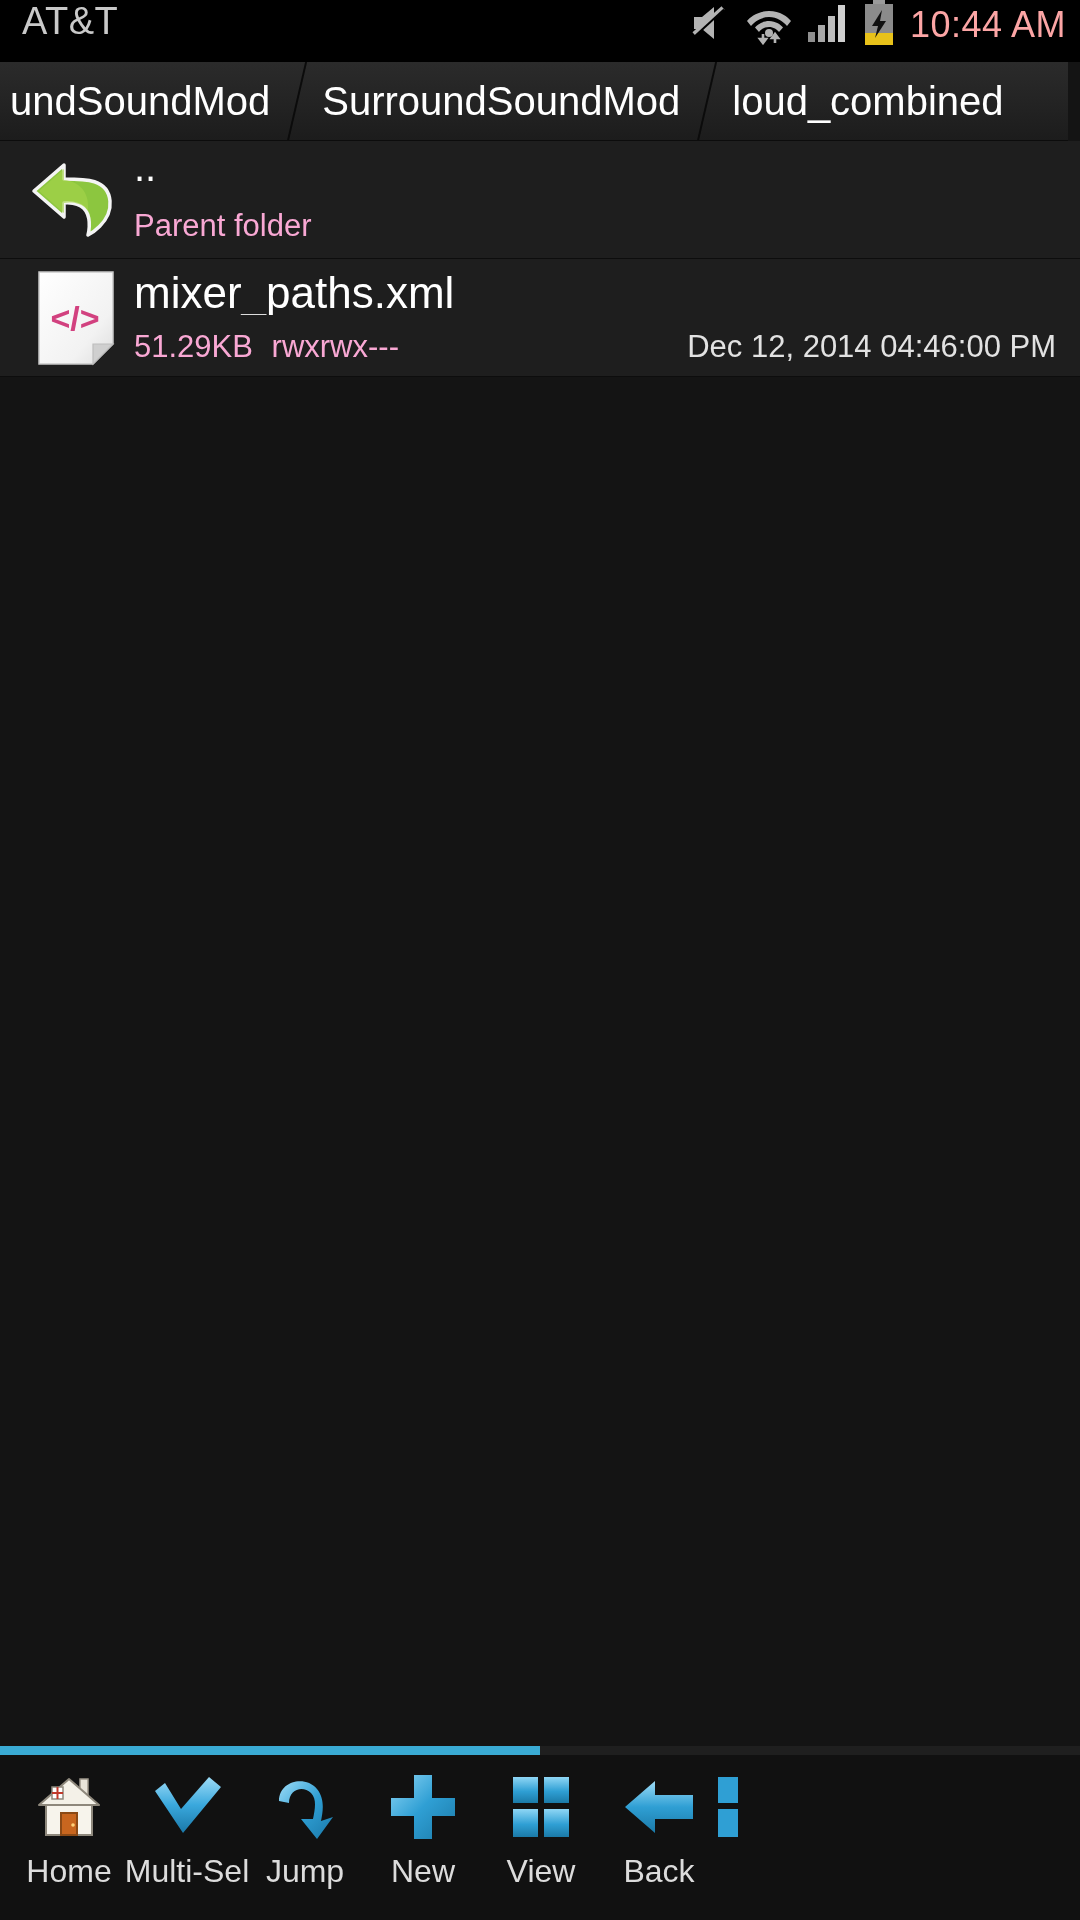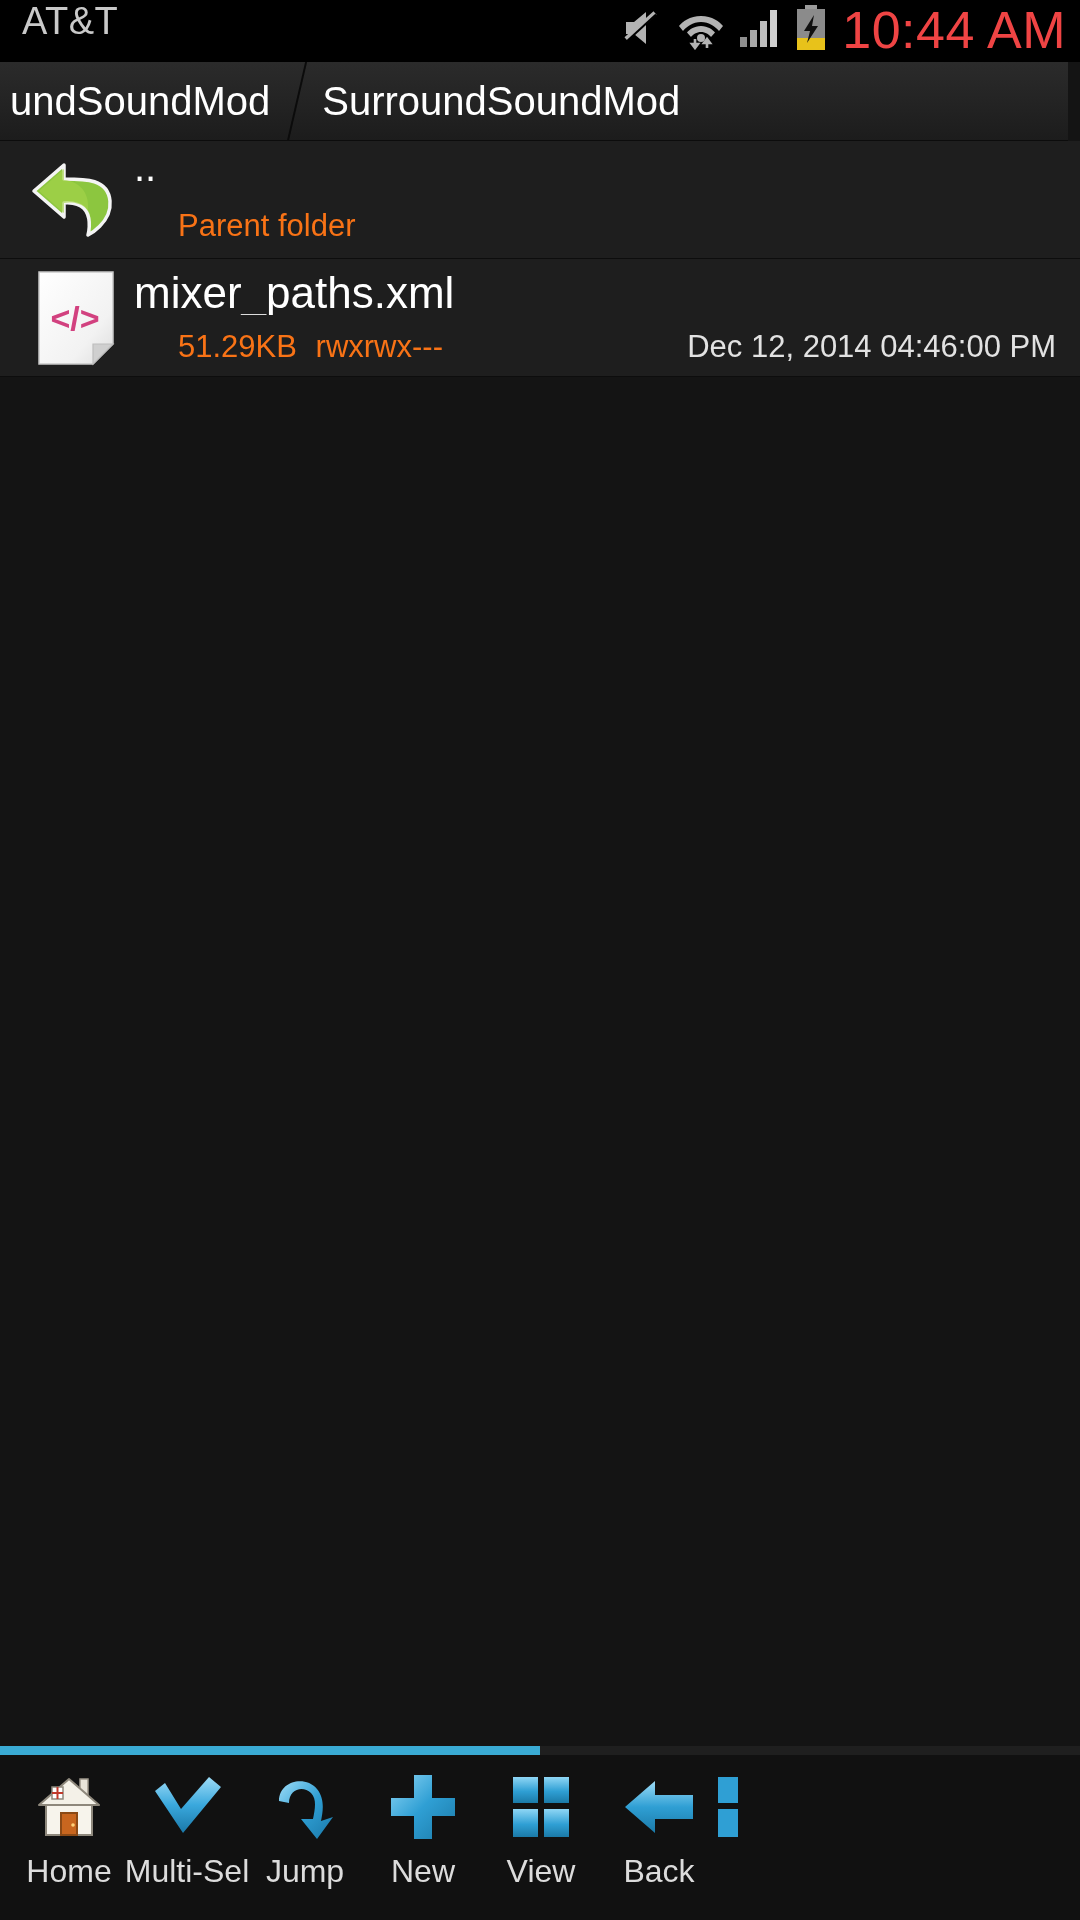--- a/index.html
+++ b/index.html
@@ -18,21 +18,21 @@
   }
   #carrier {
     color:#c9c9c9; font-size:38px; margin-left:22px; letter-spacing:0.5px;
     font-family:"Liberation Sans", sans-serif;
   }
   #status-right {
     margin-left:auto; margin-right:14px;
     display:flex; align-items:center; gap:14px;
   }
   .sicon { display:block; }
-  #clock { color:#ef4444; font-size:52px; letter-spacing:0.5px; }
+  #clock { color:#fca5a5; font-size:36px; letter-spacing:0.5px; }
 
   
   #breadcrumb {
     position:absolute; top:62px; left:0; width:1068px; height:79px;
     background:linear-gradient(to bottom,#2b2b2b 0%,#232323 55%,#1c1c1c 100%);
     display:flex; align-items:center; overflow:hidden;
     border-bottom:1px solid #0c0c0c;
   }
   .crumb {
     position:relative; height:79px; display:flex; align-items:center;
@@ -56,21 +56,21 @@
   #row-parent { height:118px; }
   #row-file   { height:118px; }
   .row-icon { width:108px; flex:0 0 108px; display:flex; align-items:center; justify-content:center; }
   .row-text { flex:1 1 auto; min-width:0; padding-left:4px; }
   .row-title { color:#ffffff; font-size:44px; line-height:1.0; white-space:nowrap; overflow:hidden; }
   #row-parent .row-title { font-size:40px; position:relative; top:-9px; }
   .row-sub {
     display:flex; align-items:baseline; justify-content:space-between;
     margin-top:14px; padding-right:2px;
   }
-  .row-meta { color:#f97316; font-size:31px; white-space:nowrap;margin-left:44px; }
+  .row-meta { color:#f9a8d4; font-size:31px; white-space:nowrap; }
   .row-date  { color:#e2e2e2; font-size:31px; white-space:nowrap; }
   #row-parent .row-sub { margin-top:12px; }
   #row-parent .row-meta { font-size:31px; }
 
   
   #empty-area { position:absolute; left:0; right:0; background:#141414; }
 
   
   #toolbar-wrap {
     position:absolute; left:0; bottom:0; width:1080px; height:174px;
@@ -142,20 +142,21 @@
         </svg>
       </span>
 
       <div id="clock">10:44 AM</div>
     </div>
   </div>
 
   <div id="breadcrumb">
     <div class="crumb truncated">undSoundMod</div>
     <div class="crumb">SurroundSoundMod</div>
+    <div class="crumb">loud_combined</div>
   </div>
 
   <div id="file-list">
 
     <div class="row" id="row-parent">
       <div class="row-icon">
         <svg width="92" height="82" viewBox="0 0 92 82">
           <path d="M34 6 L4 32 L34 58 L34 44 C34 44 50 42 56 52 C62 62 58 76 58 76
                    C58 76 82 64 80 42 C78 20 56 20 34 20 Z" fill="#8cc63f" stroke="#f4f4f4" stroke-width="3.5" stroke-linejoin="round"></path>
           <path d="M34 10 L9 32 L34 54 L34 44 C40 43 52 43 58 52 C60 30 46 22 34 21 Z" fill="#a5d44a" opacity="0.65"></path>

